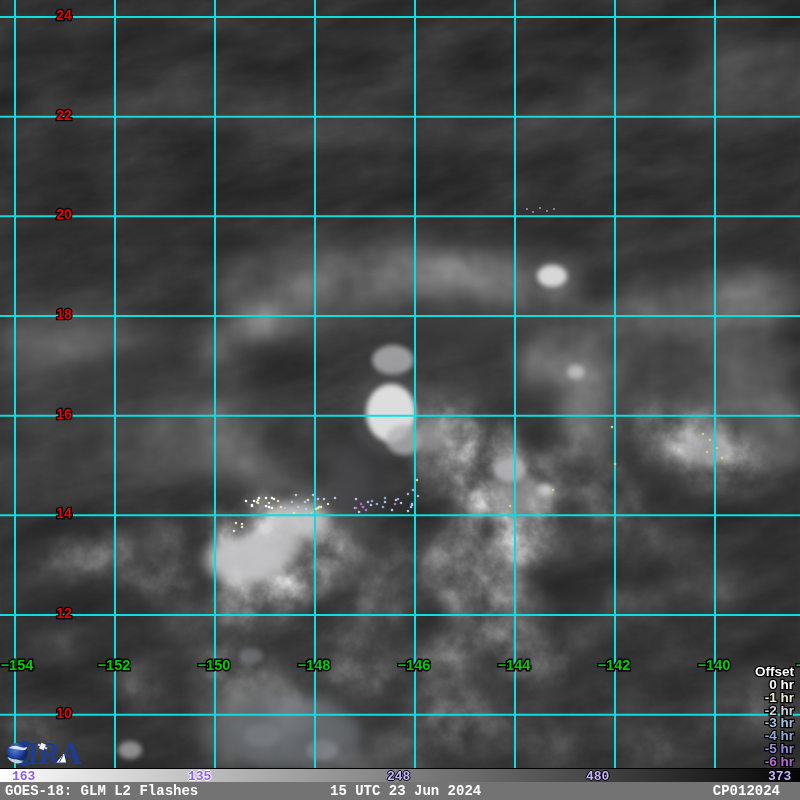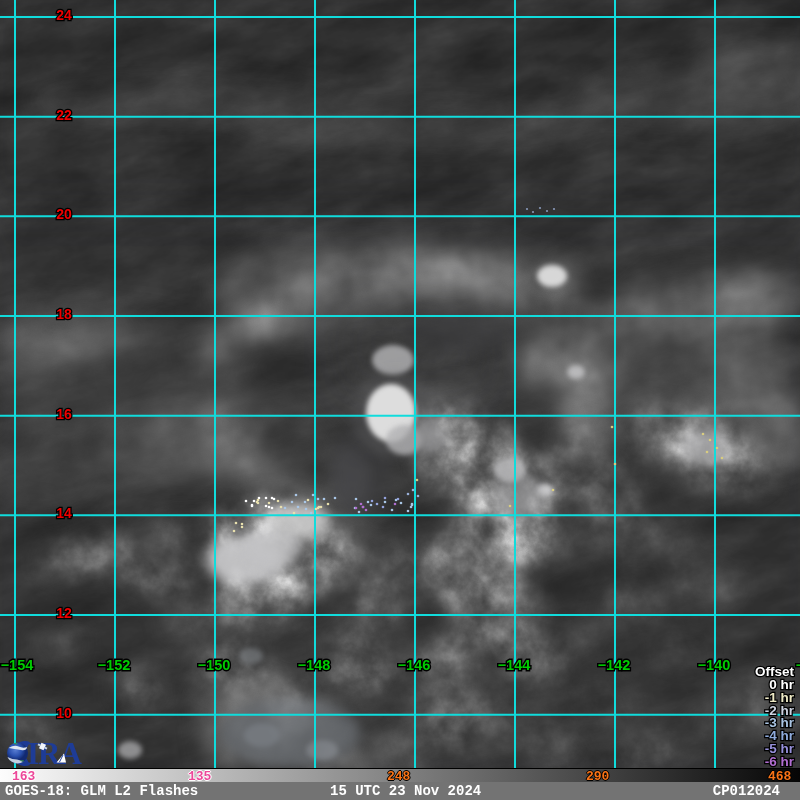--- a/index.html
+++ b/index.html
@@ -1,21 +1,21 @@
 <!DOCTYPE html>
 <html><head>
 <meta charset="utf-8">
 <style>
 html,body{margin:0;padding:0;background:#000;width:800px;height:800px;overflow:hidden}
 #stage{position:relative;width:800px;height:800px;font-family:"Liberation Sans",sans-serif}
 #map{position:absolute;left:0;top:0}
 #cbar{position:absolute;left:0;top:768px;width:800px;height:13px;border-top:1px solid #000;background:linear-gradient(to right,#fdfdfd,#050505)}
 .cl{position:absolute;top:769px;font:bold 13px "Liberation Mono",monospace}
-.cdark{color:#ec4899;text-shadow:1px 0 0 #fff,-1px 0 0 #fff,0 1px 0 #fff,0 -1px 0 #fff}
-.clight{color:#f97316;text-shadow:1px 0 0 #000,-1px 0 0 #000,0 1px 0 #000,0 -1px 0 #000}
+.cdark{color:#8b5cf6;text-shadow:1px 0 0 #fff,-1px 0 0 #fff,0 1px 0 #fff,0 -1px 0 #fff}
+.clight{color:#c4b5fd;text-shadow:1px 0 0 #000,-1px 0 0 #000,0 1px 0 #000,0 -1px 0 #000}
 #footer{position:absolute;left:0;top:782px;width:800px;height:26px;background:#737373;color:#fff;font:bold 14px "Liberation Mono",monospace}
 #footer span{position:absolute;top:1px;white-space:pre}
 </style>
 </head>
 <body>
 <div id="stage">
 <svg id="map" width="800" height="768" viewBox="0 0 800 768">
 <defs>
 <filter color-interpolation-filters="sRGB" id="b40" x="-80%" y="-80%" width="260%" height="260%">
           <feGaussianBlur stdDeviation="22"></feGaussianBlur>
@@ -353,21 +353,21 @@
           <rect x="37.5" y="745.5" width="2.5" height="2" fill="#c8d4e8"></rect>
           <rect x="45" y="745.5" width="2.5" height="2" fill="#c8d4e8"></rect>
         </g>
 </g>
 </svg>
 
 <div id="cbar"></div>
 <span class="cl cdark" style="left:12px">163</span>
 <span class="cl cdark" style="left:188px">135</span>
 <span class="cl clight" style="left:387px">248</span>
-<span class="cl clight" style="left:586px">290</span>
-<span class="cl clight" style="left:768px">468</span>
+<span class="cl clight" style="left:586px">480</span>
+<span class="cl clight" style="left:768px">373</span>
 
 <div id="footer">
 <span style="left:5px">GOES-18: GLM L2 Flashes</span>
-<span style="left:330px">15 UTC 23 Nov 2024</span>
+<span style="left:330px">15 UTC 23 Jun 2024</span>
 <span style="right:20px">CP012024</span>
 </div>
 </div>
 
 </body></html>

